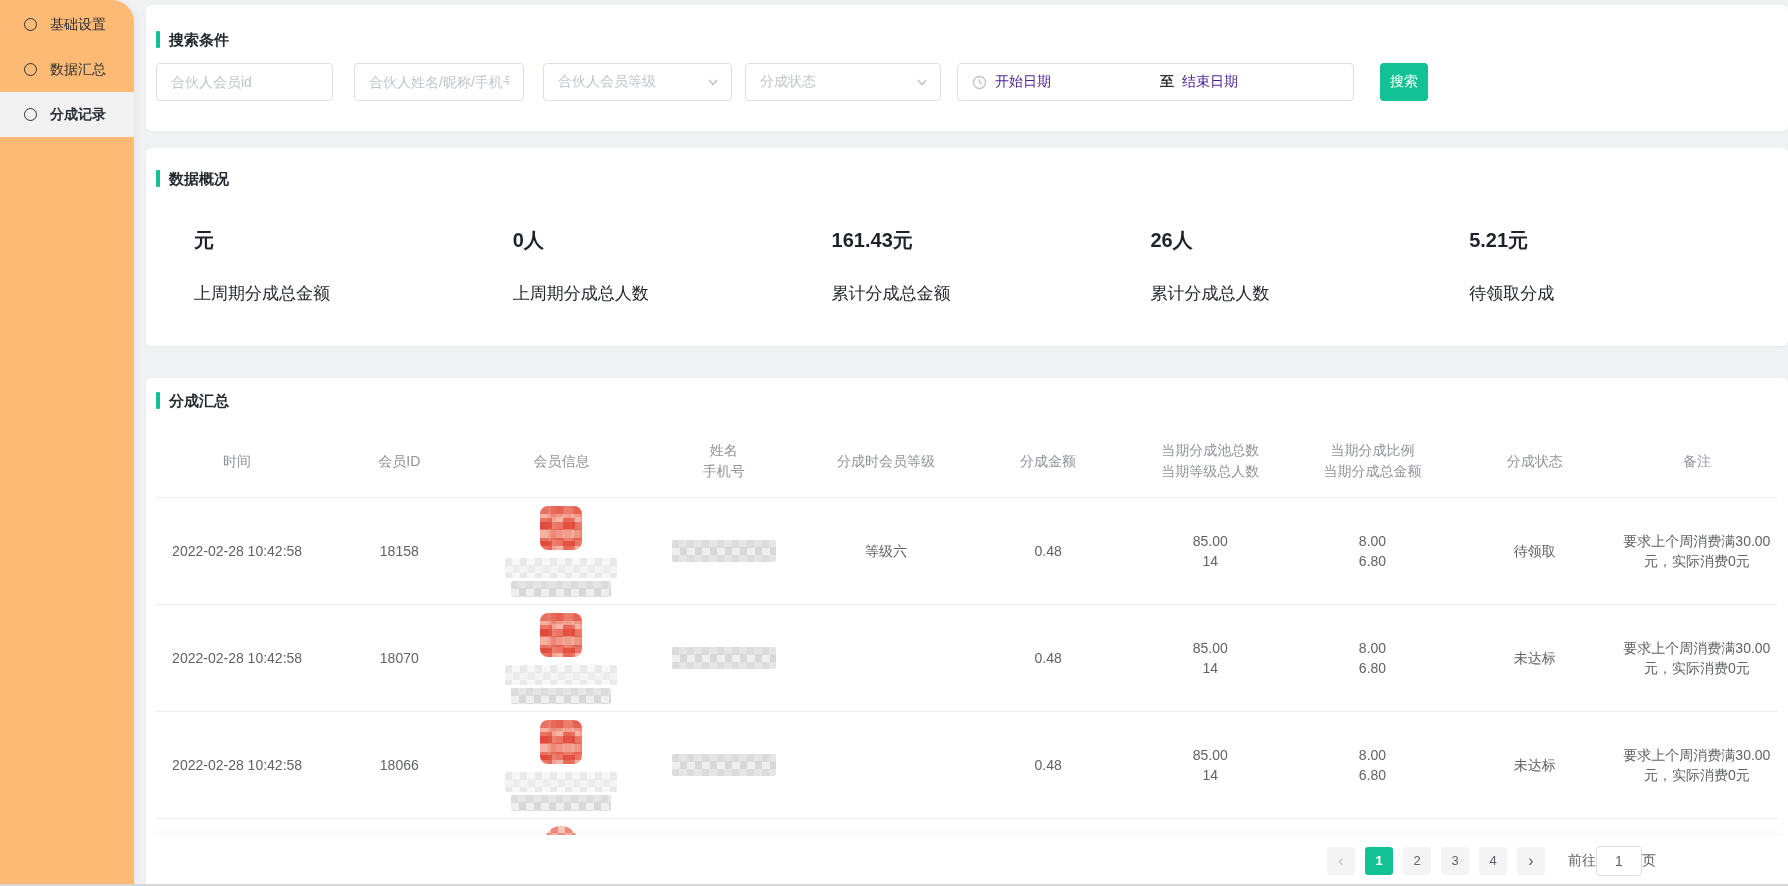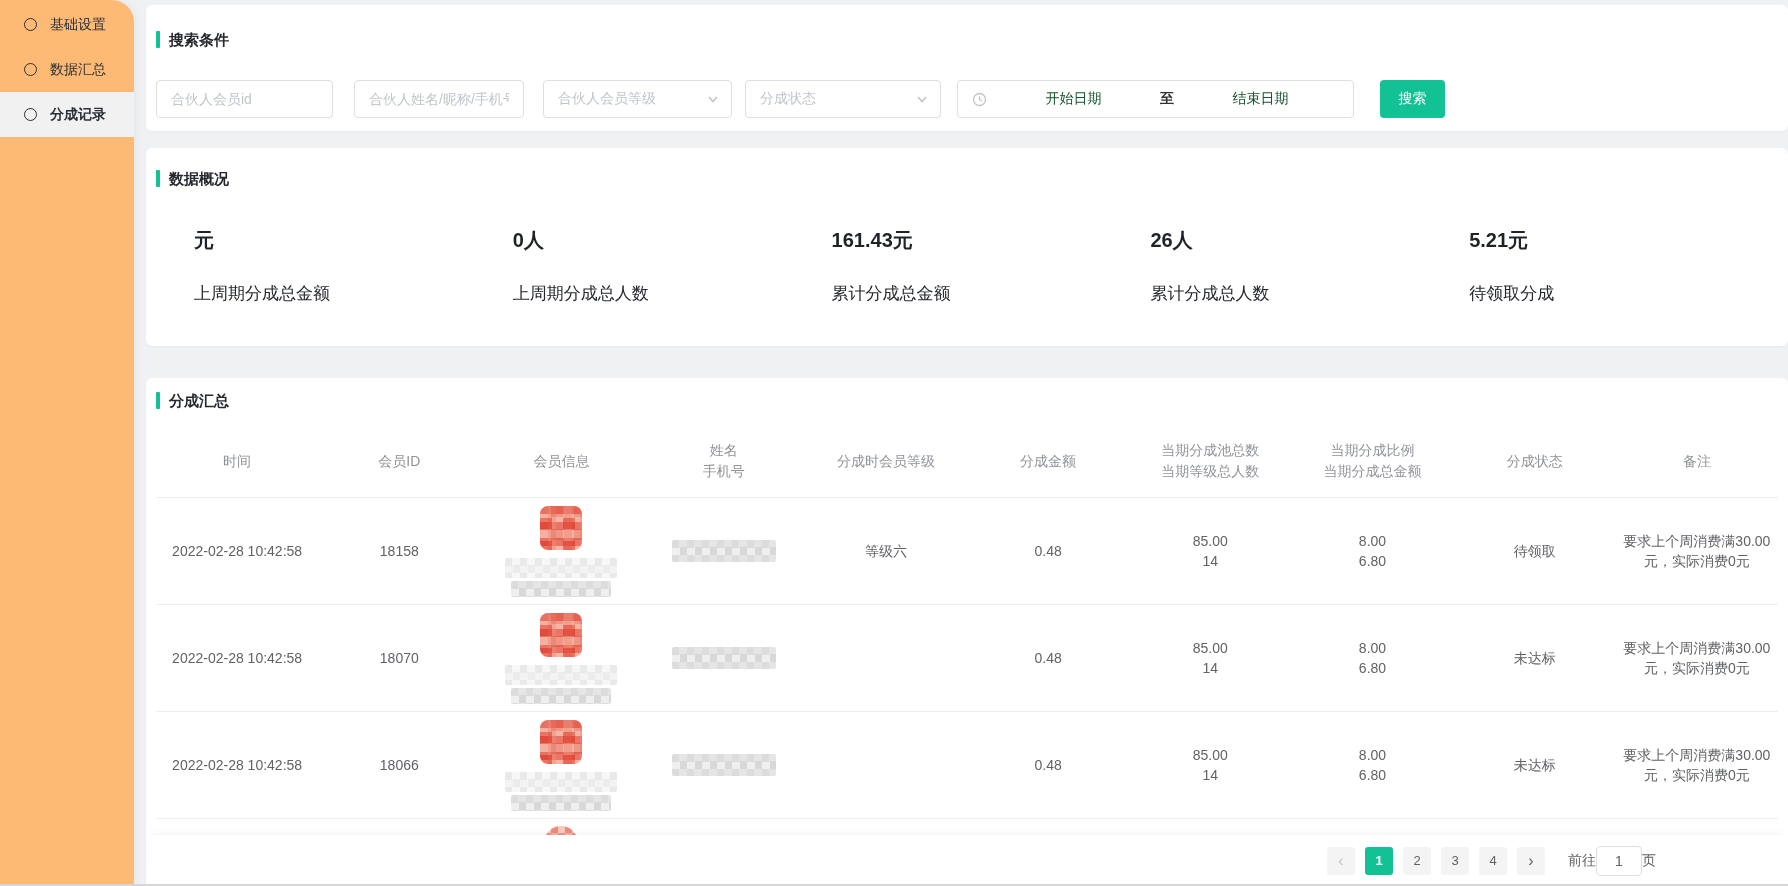--- a/index.html
+++ b/index.html
@@ -27,40 +27,40 @@
   .menu-item.active{background:#f1f1f2;font-weight:700;}
   
   .card{
     position:absolute;left:146px;width:1642px;background:#fff;border-radius:6px;
     box-shadow:0 1px 3px rgba(0,0,0,.03);box-sizing:border-box;
   }
   .card-title{display:flex;align-items:flex-start;gap:9px;font-size:15px;font-weight:700;color:#25282e;}
   .accent-bar{width:4px;height:17px;background:#12c194;border-radius:1px;}
   
   .search-card{top:5px;height:126px;padding:26px 0 0 10px;}
-  .filters{display:flex;align-items:center;margin-top:30px;margin-left:0;}
+  .filters{display:flex;align-items:center;margin-top:13px;margin-left:0;}
   .ipt,.select,.daterange{
     height:38px;border:1px solid #dcdfe6;border-radius:4px;background:#fff;
     box-sizing:border-box;font-size:14px;color:#606266;
   }
   .ipt{padding:0 14px;outline:none;}
   .ipt::placeholder{color:#c0c4cc;}
   .w1{width:177px;margin-right:21px;}
   .w2{width:170px;margin-right:19px;}
   .w3{width:189px;margin-right:13px;}
   .w4{width:196px;margin-right:16px;}
   .select{display:flex;align-items:center;justify-content:space-between;padding:0 12px 0 14px;cursor:pointer;}
   .select .ph{color:#c0c4cc;}
   .chev{width:12px;height:12px;stroke:#c0c4cc;fill:none;stroke-width:1.6;}
   .daterange{width:397px;display:flex;align-items:center;padding:0 14px;gap:8px;}
   .daterange .clock{width:15px;height:15px;stroke:#c0c4cc;fill:none;stroke-width:1.4;flex:0 0 auto;}
-  .daterange .ph{color:#14532d;flex:1;text-align:center;}
+  .daterange .ph{color:#4c1d95;flex:1;text-align:left;}
   .daterange .sep{color:#303133;font-weight:600;flex:0 0 auto;}
   .btn-search{
-    margin-left:26px;width:65px;height:38px;border:none;border-radius:4px;
+    margin-left:26px;width:48px;height:38px;border:none;border-radius:4px;
     background:#12c194;color:#fff;font-size:14px;cursor:pointer;
     font-family:Liberation Mono, monospace;
   }
   
   .overview-card{top:148px;height:198px;padding:22px 0 8px 10px;}
   .stats{display:flex;margin-top:38px;padding-left:38px;}
   .stat{width:330px;}
   .stat-value{font-size:20px;font-weight:700;color:#1f2329;}
   .stat-label{font-size:17px;font-weight:400;color:#25282e;margin-top:28px;}
   

